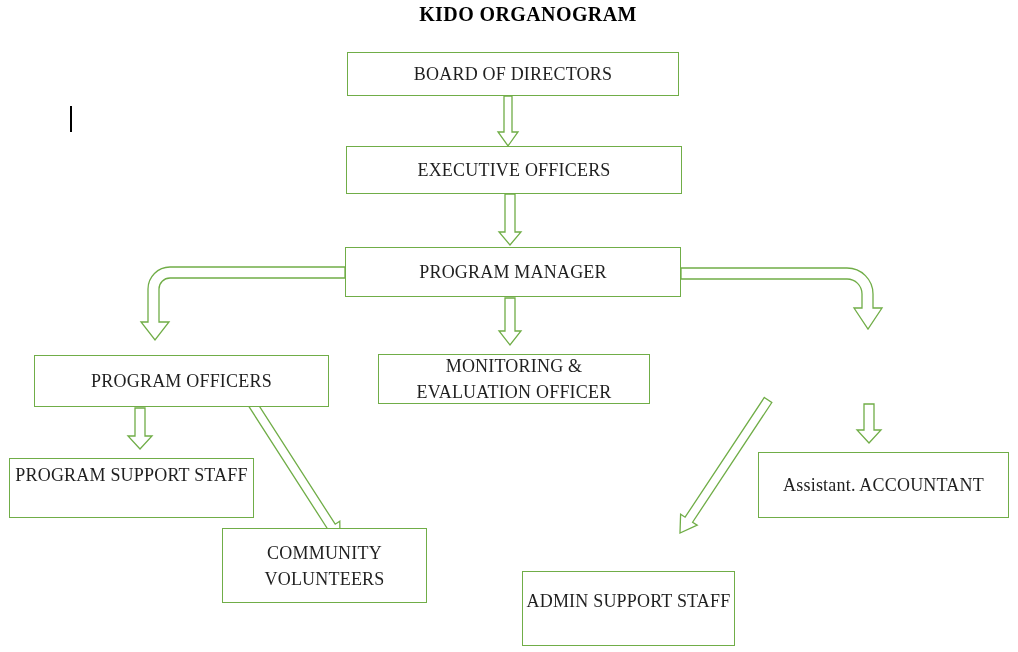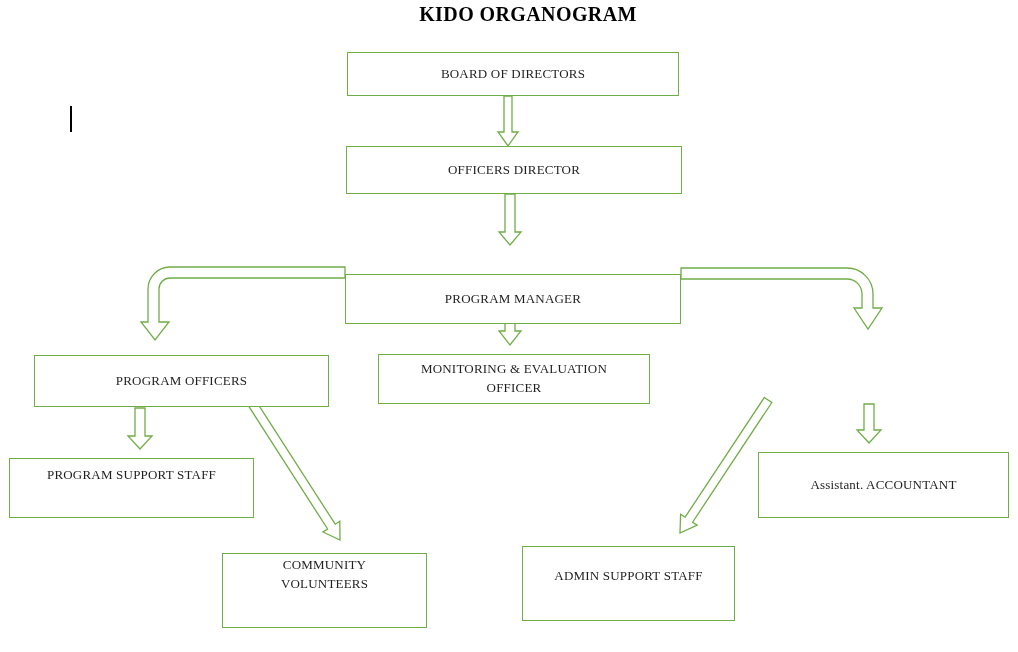--- a/index.html
+++ b/index.html
@@ -41,35 +41,35 @@
   }
   .node {
     position: absolute;
     box-sizing: border-box;
     border: 1px solid var(--accent);
     background: #ffffff;
     display: flex;
     align-items: center;
     justify-content: center;
     text-align: center;
-    font-size: 13px;
+    font-size: 18px;
     line-height: 1.45;
     letter-spacing: 0.2px;
     color: var(--ink);
   }
   .node-board      { left: 347px; top:  52px; width: 332px; height: 44px; }
   .node-executive  { left: 346px; top: 146px; width: 336px; height: 48px; }
-  .node-pm         { left: 345px; top: 247px; width: 336px; height: 50px; margin-top: 27px; }
+  .node-pm         { left: 345px; top: 247px; width: 336px; height: 50px; }
   .node-po         { left:  10px; top: 355px; width: 295px; height: 52px; margin-left: 24px; }
   .node-me         { left: 378px; top: 354px; width: 272px; height: 50px; padding: 0 16px; }
   .node-pa         { left: 728px; top: 355px; width: 281px; height: 48px; }
   .node-pss        { left:   9px; top: 458px; width: 245px; height: 60px; padding-bottom: 26px; }
-  .node-cv         { left: 222px; top: 553px; width: 205px; height: 75px; padding: 2px 24px 0 24px; align-items: flex-start; }
+  .node-cv         { left: 222px; top: 528px; width: 205px; height: 75px; padding: 11px 24px 0 24px; align-items: flex-start; }
   .node-aa         { left: 758px; top: 452px; width: 251px; height: 66px; padding-bottom: 0; }
-  .node-admin      { left: 522px; top: 546px; width: 213px; height: 75px; padding-bottom: 14px; }
+  .node-admin      { left: 522px; top: 571px; width: 213px; height: 75px; padding-bottom: 14px; }
   .connector-layer {
     position: absolute;
     left: 0;
     top: 0;
     width: 1018px;
     height: 652px;
     pointer-events: none;
   }
   .connector-layer path {
     fill: #ffffff;
@@ -94,21 +94,21 @@
     <path d="M345 267 L170 267 A22 22 0 0 0 148 289 L148 322 L141 322 L155 340 L169 322 L159 322 L159 289 A11 11 0 0 1 170 278 L345 278 Z"></path>
     <path d="M681 268 L847 268 A26 26 0 0 1 873 294 L873 308 L882 308 L868 329 L854 308 L862 308 L862 294 A15 15 0 0 0 847 279 L681 279 Z"></path>
     <path d="M135 408 L145 408 L145 436 L152 436 L140 449 L128 436 L135 436 Z"></path>
     <path d="M864 404 L874 404 L874 430 L881 430 L869 443 L857 430 L864 430 Z"></path>
     <path d="M248.2 405.4 L255.8 400.6 L335.2 524.2 L339.8 521.2 L340 540 L323 532 L327.6 529 Z"></path>
     <path d="M764.3 397.5 L771.8 402.5 L692.6 522.2 L697.2 525.2 L680 533 L680.6 514.2 L685.1 517.2 Z"></path>
   </svg>
 
   <div class="node node-board">BOARD OF DIRECTORS</div>
 
-  <div class="node node-executive">OFFICERS DIRECTOR</div>
+  <div class="node node-executive">EXECUTIVE OFFICERS</div>
 
   <div class="node node-pm">PROGRAM MANAGER</div>
 
   <div class="node node-po">PROGRAM OFFICERS</div>
 
   <div class="node node-me">MONITORING &amp; EVALUATION OFFICER</div>
 
 
   <div class="node node-pss">PROGRAM SUPPORT STAFF</div>
 

